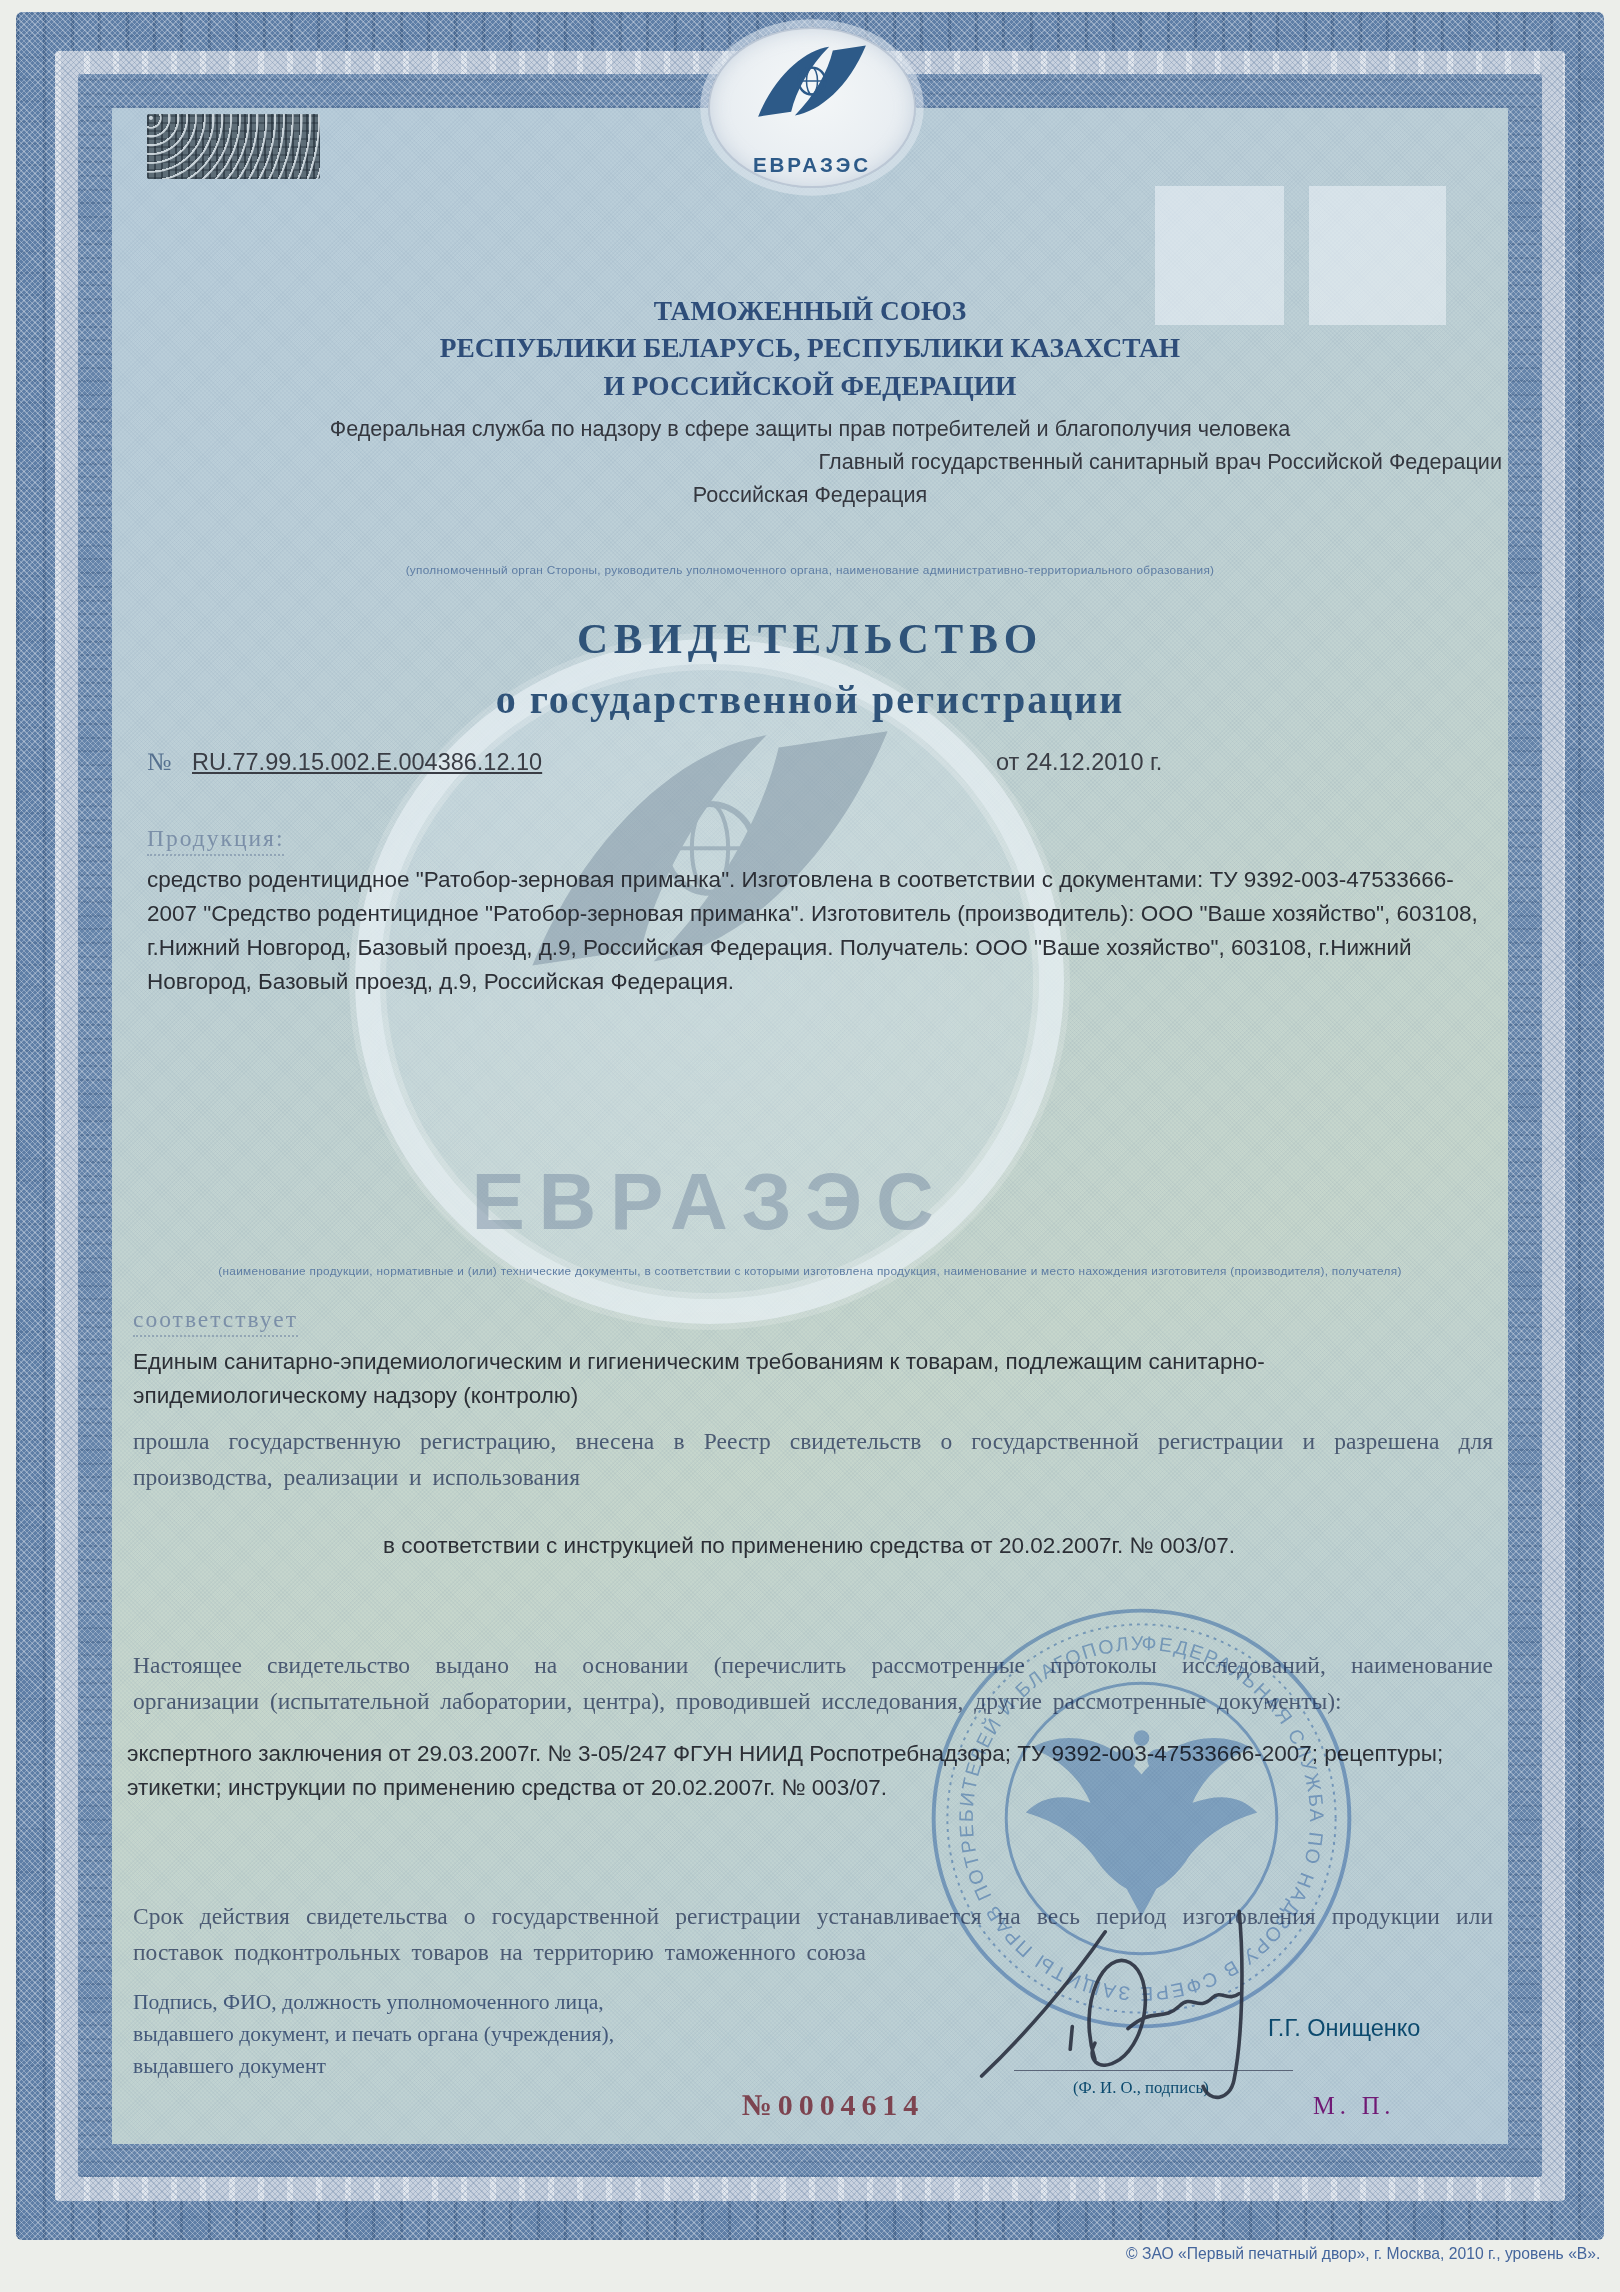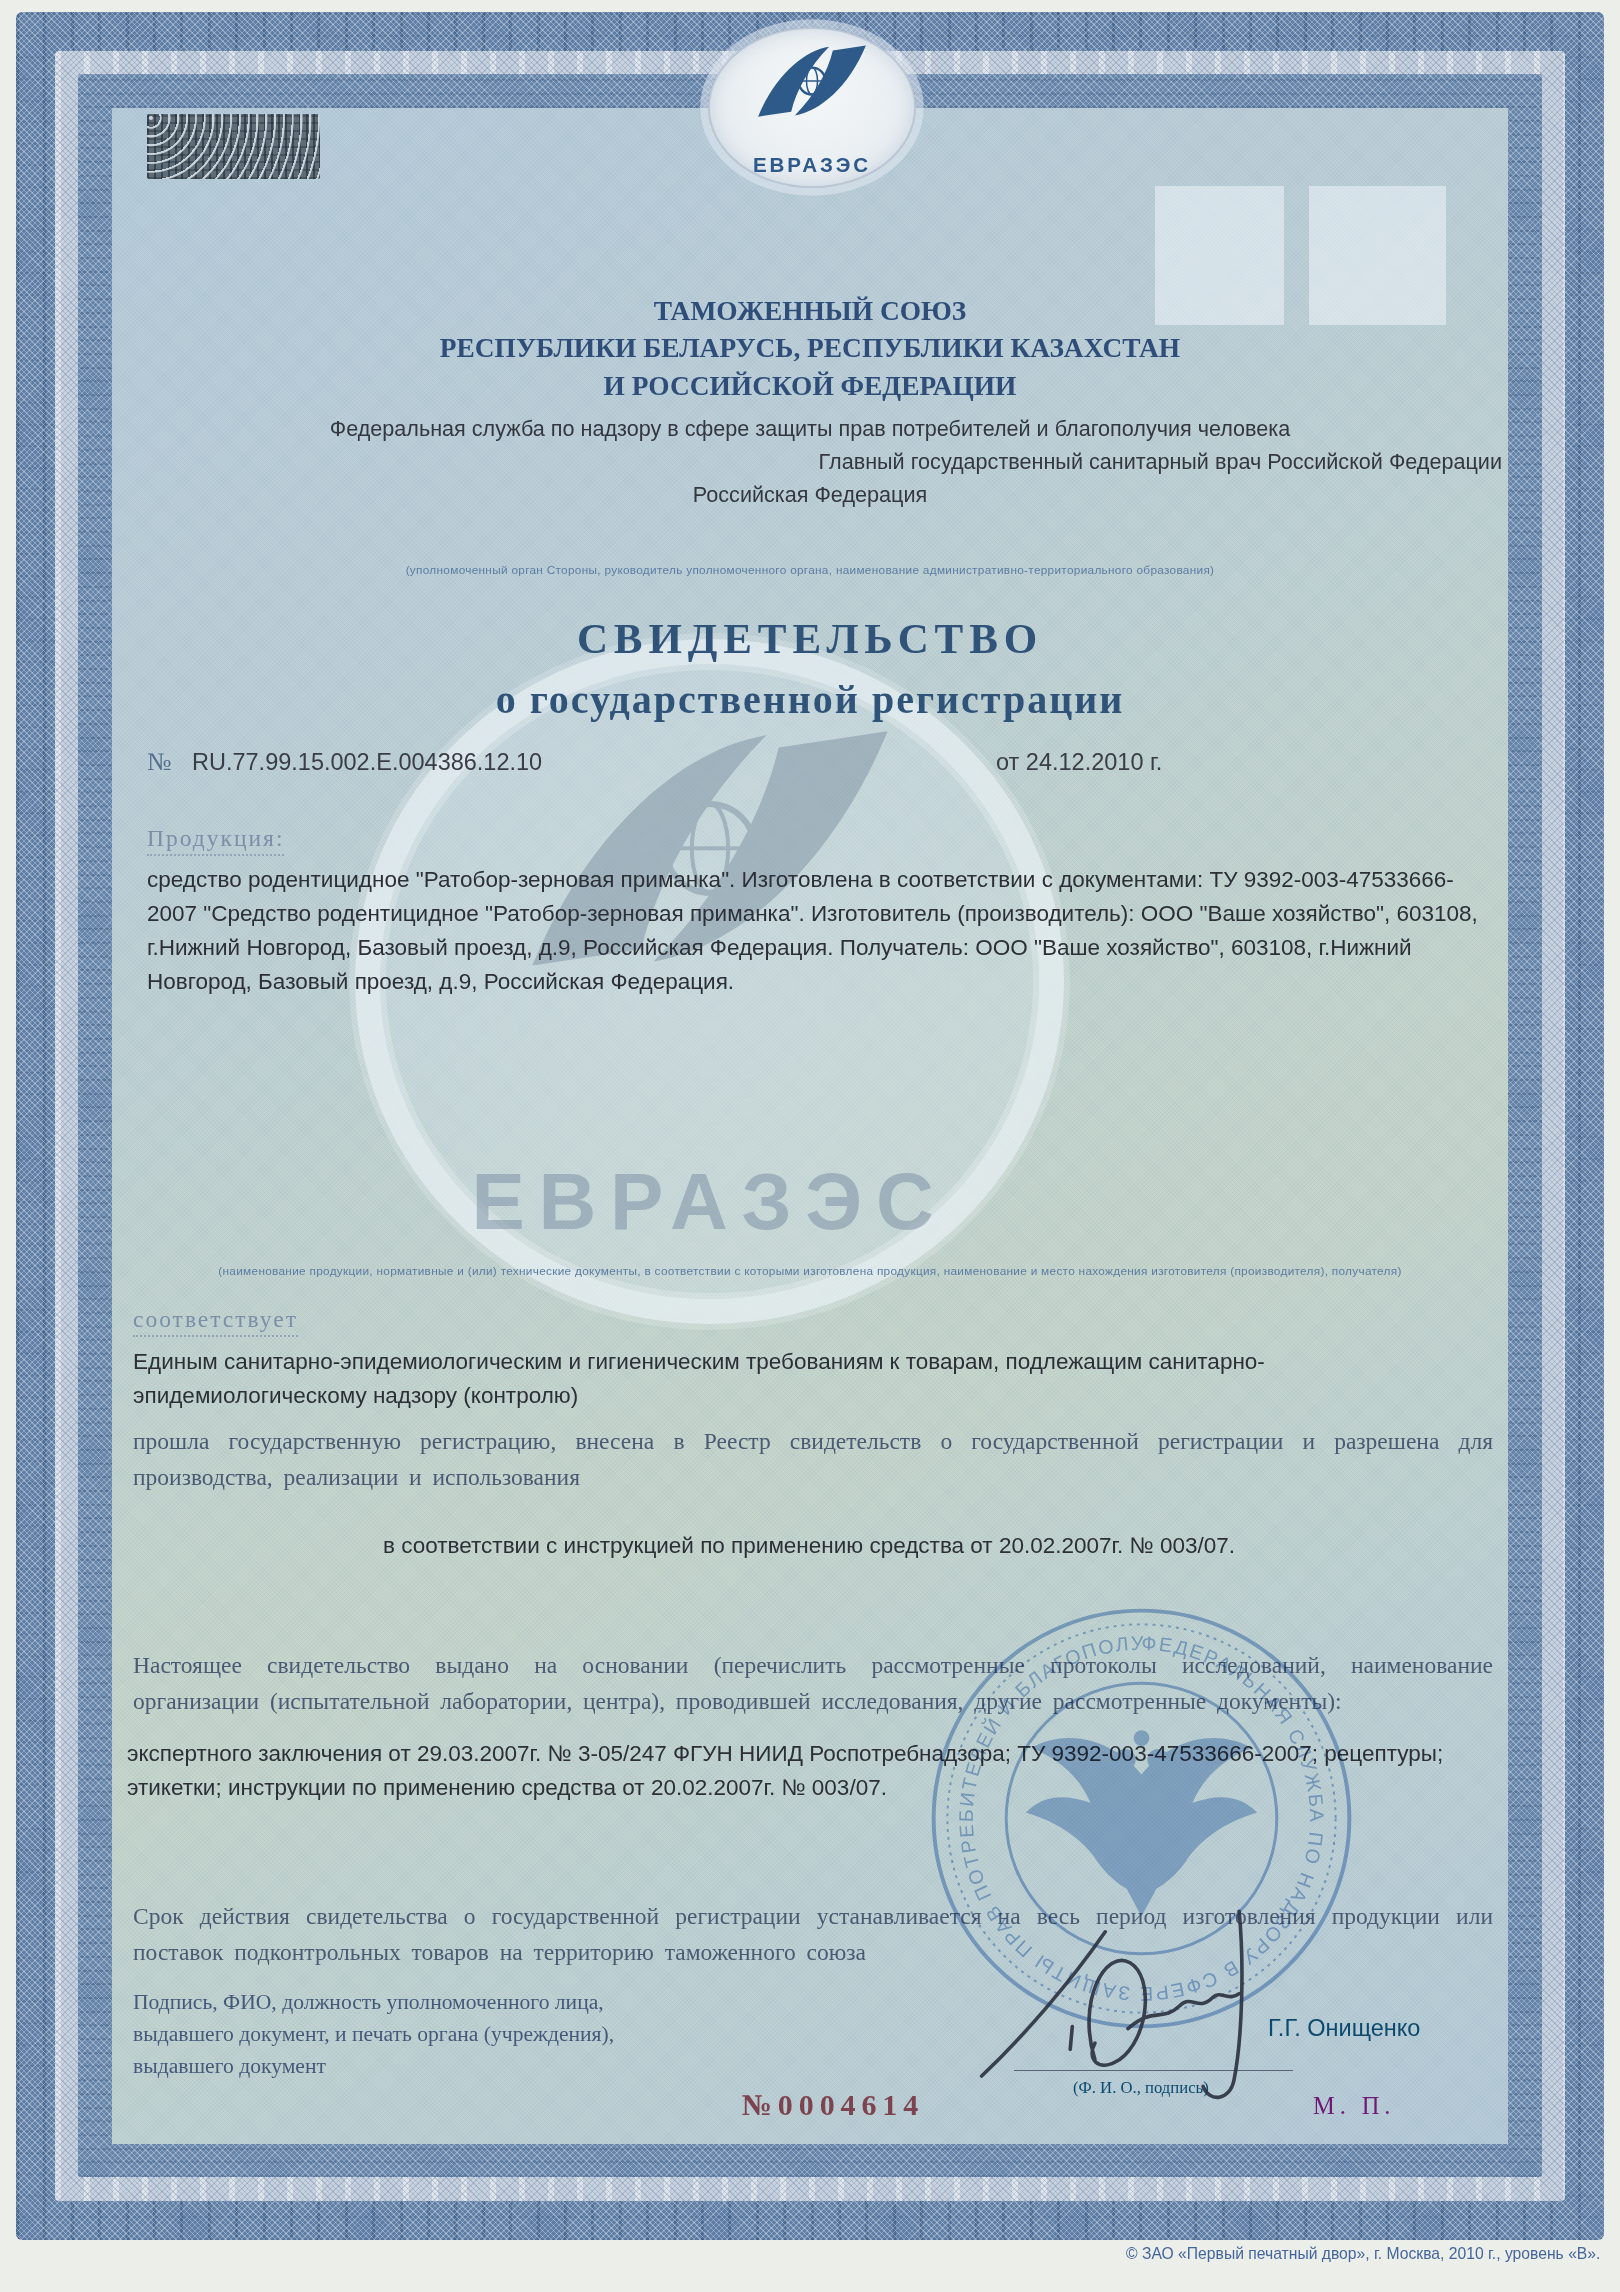--- a/index.html
+++ b/index.html
@@ -165,21 +165,21 @@
 <div class="abs center serif hdr" style="top:369px;">И РОССИЙСКОЙ ФЕДЕРАЦИИ</div>
 <div class="abs center sanshdr" style="top:412px;">Федеральная служба по надзору в сфере защиты прав потребителей и благополучия человека</div>
 <div class="abs center sanshdr" style="top:445px;text-align:right;">Главный государственный санитарный врач Российской Федерации</div>
 <div class="abs center sanshdr" style="top:478px;">Российская Федерация</div>
 <div class="abs center smallprint" style="top:563px;">(уполномоченный орган Стороны, руководитель уполномоченного органа, наименование административно-территориального образования)</div>
 
 <div class="abs center serif" style="top:614px;font-weight:bold;font-size:43px;letter-spacing:5.9px;color:#2f5379;">СВИДЕТЕЛЬСТВО</div>
 <div class="abs center serif" style="top:676px;font-weight:bold;font-size:40px;letter-spacing:2px;color:#2f5379;">о государственной регистрации</div>
 
 <div class="abs serif" style="left:147px;top:747px;font-size:25.5px;color:#55708f;">№</div>
-<div class="abs" style="left:192px;top:749px;font-size:23.5px;color:#3a3d45;">RU.77.99.15.002.Е.004386.12.10</div>
+<div class="abs" style="left:192px;top:749px;font-size:23.5px;color:#3a3d45;text-decoration:underline;">RU.77.99.15.002.Е.004386.12.10</div>
 <div class="abs" style="left:996px;top:749px;font-size:23.5px;color:#3a3d45;">от 24.12.2010 г.</div>
 
 <div class="abs" style="left:147px;top:825px;">
   <span class="faded-label">Продукция:</span>
 </div>
 <div class="abs typed" style="left:147px;top:863px;width:1345px;">средство родентицидное "Ратобор-зерновая приманка". Изготовлена в соответствии с документами: ТУ 9392-003-47533666-2007 "Средство родентицидное "Ратобор-зерновая приманка". Изготовитель (производитель): ООО "Ваше хозяйство", 603108, г.Нижний Новгород, Базовый проезд, д.9, Российская Федерация. Получатель: ООО "Ваше хозяйство", 603108, г.Нижний Новгород, Базовый проезд, д.9, Российская Федерация.</div>
 <div class="abs center smallprint" style="top:1264px;left:98px;right:98px;">(наименование продукции, нормативные и (или) технические документы, в соответствии с которыми изготовлена продукция, наименование и место нахождения изготовителя (производителя), получателя)</div>
 
 <div class="abs" style="left:133px;top:1306px;">
   <span class="faded-label">соответствует</span>

